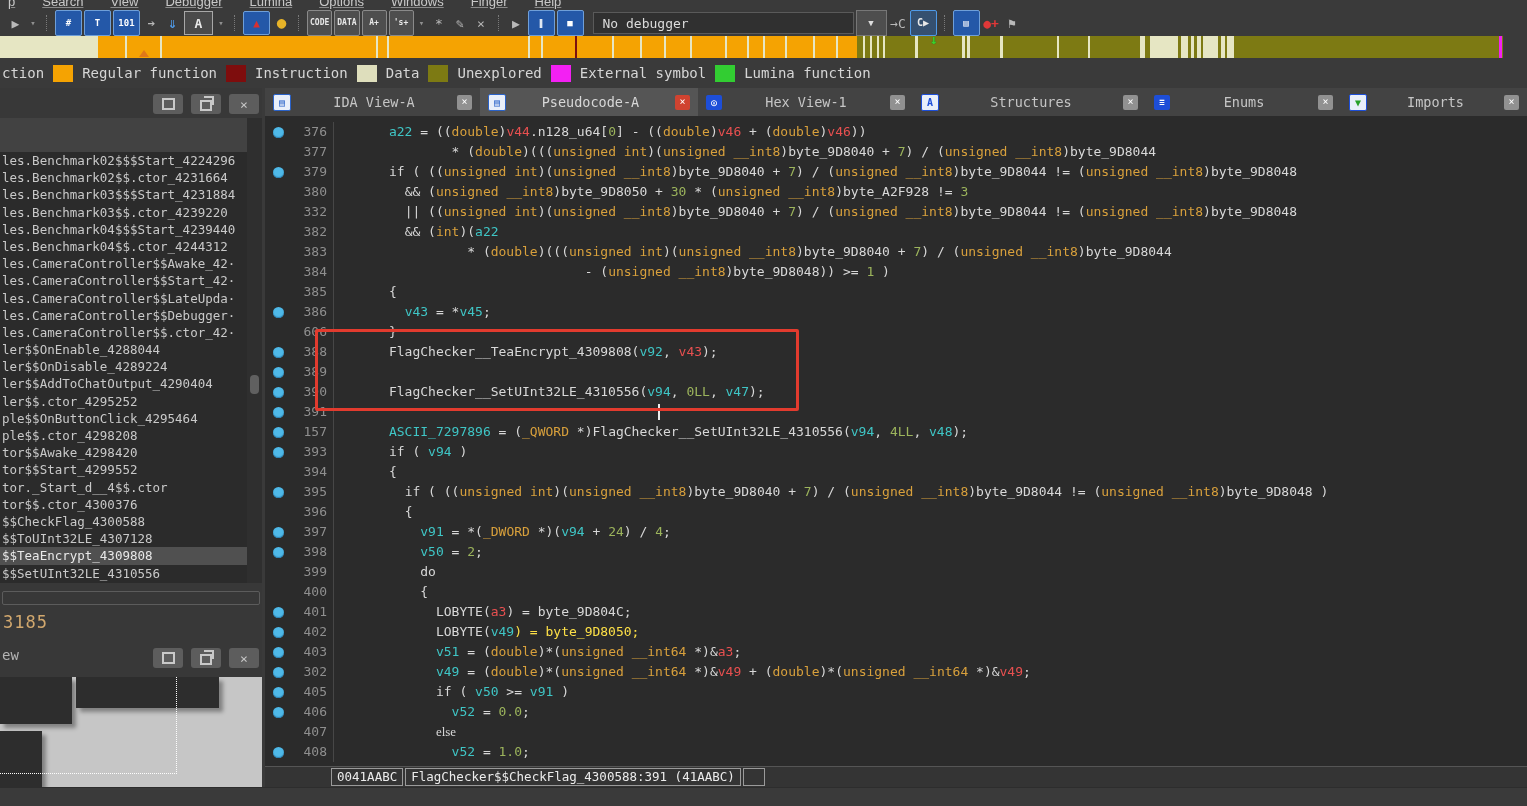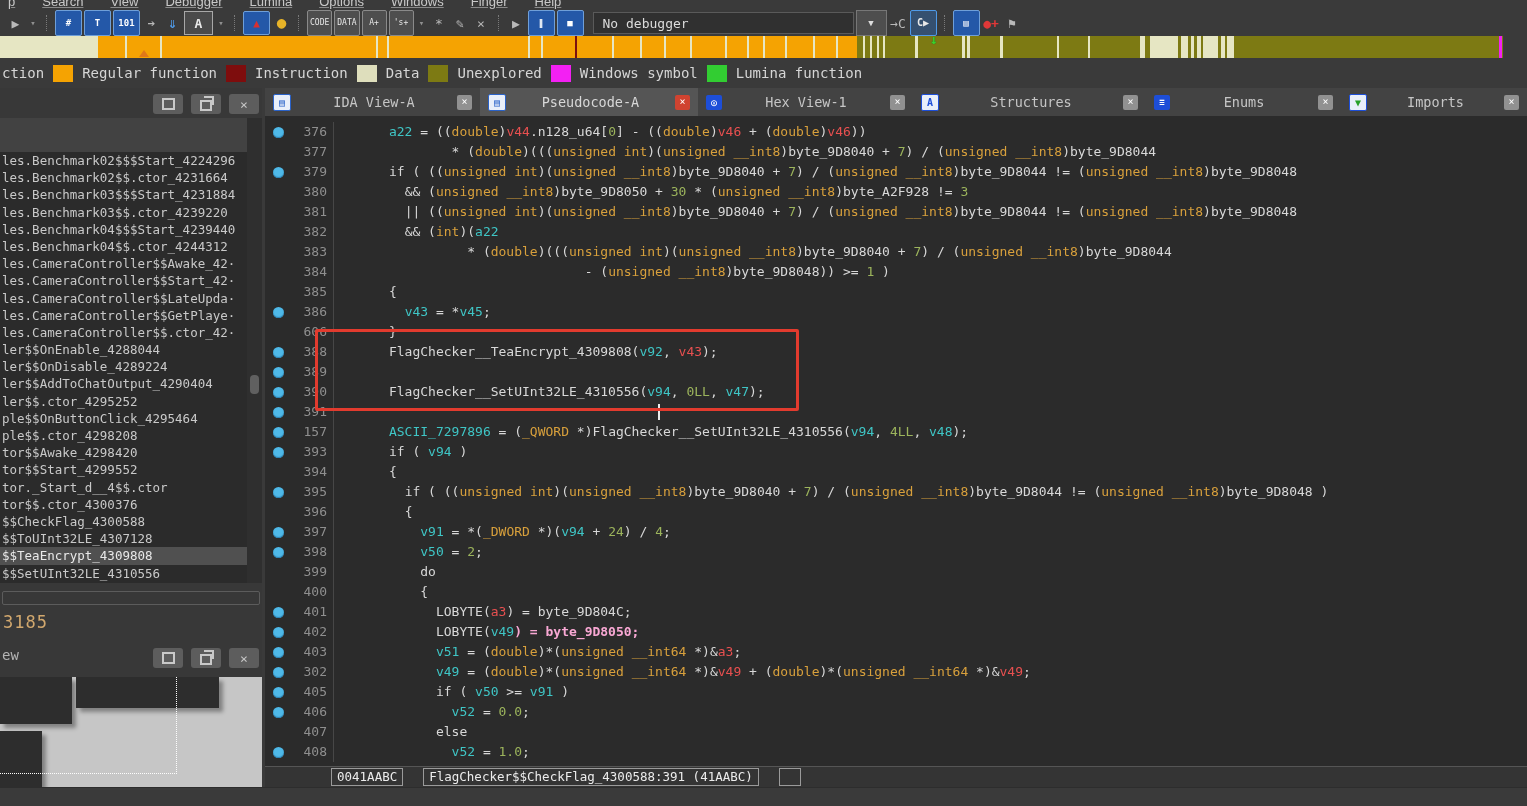--- a/index.html
+++ b/index.html
@@ -12,21 +12,21 @@
   
   .toolbar{position:absolute;top:11px;left:0;height:24px;display:flex;align-items:center;padding-left:5px}
   .ticon{height:20px;min-width:19px;margin:0 1px;display:flex;align-items:center;justify-content:center;
          color:#b9b9b9;font-size:13px;line-height:1}
   .s-caret{color:#8f8f8f;font-size:9px;min-width:12px}
   .s-blue{color:#4f9ae8;font-weight:bold;font-size:15px}
   .s-bluebox{background:#2458a8;color:#fff;border-radius:2px;font-size:9px;font-weight:bold;padding:2px 3px;border:1px solid #6f9fd8}
   .s-box{border:1px solid #a8a8a8;color:#e8e8e8;font-weight:bold;padding:1px 4px;background:#4a4a4a}
   .s-warnbox{background:#2458a8;color:#d83030;border:1px solid #6f9fd8;border-radius:2px;font-size:11px;padding:1px 3px}
   .s-yellow{color:#e8b428;font-size:16px}
-  .s-tag{background:#4e4e4e;border:1px solid #8a8a8a;color:#e8e8e8;border-radius:2px;font-size:8px;font-weight:normal;padding:2px 2px}
+  .s-tag{background:#4e4e4e;border:1px solid #8a8a8a;color:#e8e8e8;border-radius:2px;font-size:8px;font-weight:bold;padding:2px 2px}
   .s-activebox{border:1px solid #4f9ae8;background:#355070;color:#e8e8e8;font-size:10px;font-weight:bold;padding:2px 3px;border-radius:2px}
   .s-dbtn{background:#4e4e4e;border:1px solid #777;color:#ddd;font-size:9px;padding:2px 5px;margin-left:2px}
   .s-redplus{color:#e03838;font-weight:bold}
   .tsep{width:1px;height:16px;border-left:1px dotted #7a7a7a;margin:0 6px}
   .combo{width:250px;height:20px;background:#303030;border:1px solid #5a5a5a;color:#dcdcdc;
          font-size:13px;display:flex;align-items:center;padding-left:9px;margin:0 0 0 8px}
   
   .navband{position:absolute;top:36px;left:0;width:1527px;height:22px;background:#3a3a3a}
   .stripe{position:absolute;top:0;height:22px}
   .marker-tri{position:absolute;left:139px;top:14px;width:0;height:0;
@@ -80,21 +80,21 @@
   .bpcol{width:26px;flex:none;display:flex;align-items:center;justify-content:center}
   .bpdot{width:11px;height:11px;border-radius:50%;background:#4fb9e8;box-shadow:inset 0 -1px 1px #2a7fb0}
   .lnum{width:36px;flex:none;text-align:right;padding-right:6px;color:#8f8f8f;font-size:13px;
         line-height:20px;border-right:1px solid #474747}
   .ctext{white-space:pre;font-size:13px;line-height:20px;padding-left:8px}
   .redrect{position:absolute;left:50px;top:213px;width:478px;height:76px;border:3px solid #e23b2e;border-radius:2px;pointer-events:none;z-index:5}
   .caret-bar{position:absolute;left:393px;top:2px;width:2px;height:16px;background:#ececec}
   .statusrow{position:absolute;left:0;top:678px;width:1262px;height:21px;border-top:1px solid #555;
              display:flex;align-items:center;padding-left:66px;background:#343434;box-sizing:border-box}
   .sbox{border:1px solid #9a9a9a;color:#ececec;font-size:12.5px;padding:0 5px;height:16px;line-height:16px;white-space:pre}
-  .sbox+.sbox{margin-left:20px}
+  .sbox+.sbox{margin-left:2px}
   .sbox.empty{width:10px}
   .bottomstrip{position:absolute;left:0;top:787px;width:1527px;height:19px;background:#3a3a3a;border-top:1px solid #2d2d2d}
 </style>
 </head>
 <body>
 
 <div class="app">
 
   <div class="menubar">
       <span class="menu-item">p</span>
@@ -159,21 +159,21 @@
       <span>ction</span>
       <span class="swatch" style="background: rgb(245, 163, 2);"></span>
       <span>Regular function</span>
       <span class="swatch" style="background: rgb(126, 13, 13);"></span>
       <span>Instruction</span>
       <span class="swatch" style="background: rgb(222, 222, 188);"></span>
       <span>Data</span>
       <span class="swatch" style="background: rgb(125, 122, 19);"></span>
       <span>Unexplored</span>
       <span class="swatch" style="background: rgb(243, 32, 243);"></span>
-      <span>Windows symbol</span>
+      <span>External symbol</span>
       <span class="swatch" style="background: rgb(50, 205, 50);"></span>
       <span>Lumina function</span>
     </div>
 
   <div class="leftcol">
     <div class="win-btns" style="left:153px;top:6px">
         <span class="wbtn">
           <span class="wb-sq"></span>
         </span>
         <span class="wbtn">
@@ -185,21 +185,21 @@
     <div class="func-list">
         <div class="func-item">les.Benchmark02$$$Start_4224296</div>
         <div class="func-item">les.Benchmark02$$.ctor_4231664</div>
         <div class="func-item">les.Benchmark03$$$Start_4231884</div>
         <div class="func-item">les.Benchmark03$$.ctor_4239220</div>
         <div class="func-item">les.Benchmark04$$$Start_4239440</div>
         <div class="func-item">les.Benchmark04$$.ctor_4244312</div>
         <div class="func-item">les.CameraController$$Awake_42·</div>
         <div class="func-item">les.CameraController$$Start_42·</div>
         <div class="func-item">les.CameraController$$LateUpda·</div>
-        <div class="func-item">les.CameraController$$GetPlaye·</div>
+        <div class="func-item">les.CameraController$$Debugger·</div>
         <div class="func-item">les.CameraController$$.ctor_42·</div>
         <div class="func-item">ler$$OnEnable_4288044</div>
         <div class="func-item">ler$$OnDisable_4289224</div>
         <div class="func-item">ler$$AddToChatOutput_4290404</div>
         <div class="func-item">ler$$.ctor_4295252</div>
         <div class="func-item">ple$$OnButtonClick_4295464</div>
         <div class="func-item">ple$$.ctor_4298208</div>
         <div class="func-item">tor$$Awake_4298420</div>
         <div class="func-item">tor$$Start_4299552</div>
         <div class="func-item">tor._Start_d__4$$.ctor</div>
@@ -286,21 +286,21 @@
             <span class="lnum">379</span>
             <span class="ctext">      <span style="color: rgb(216, 216, 216);">if ( ((</span><span style="color: rgb(216, 160, 60);">unsigned</span><span style="color: rgb(216, 216, 216);"> </span><span style="color: rgb(216, 160, 60);">int</span><span style="color: rgb(216, 216, 216);">)(</span><span style="color: rgb(216, 160, 60);">unsigned</span><span style="color: rgb(216, 216, 216);"> </span><span style="color: rgb(216, 160, 60);">__int8</span><span style="color: rgb(216, 216, 216);">)byte_9D8040 + </span><span style="color: rgb(156, 180, 92);">7</span><span style="color: rgb(216, 216, 216);">) / (</span><span style="color: rgb(216, 160, 60);">unsigned</span><span style="color: rgb(216, 216, 216);"> </span><span style="color: rgb(216, 160, 60);">__int8</span><span style="color: rgb(216, 216, 216);">)byte_9D8044 != (</span><span style="color: rgb(216, 160, 60);">unsigned</span><span style="color: rgb(216, 216, 216);"> </span><span style="color: rgb(216, 160, 60);">__int8</span><span style="color: rgb(216, 216, 216);">)byte_9D8048</span></span>
           </div>
           <div class="codeline">
             <span class="bpcol"></span>
             <span class="lnum">380</span>
             <span class="ctext">        <span style="color: rgb(216, 216, 216);">&amp;&amp; (</span><span style="color: rgb(216, 160, 60);">unsigned</span><span style="color: rgb(216, 216, 216);"> </span><span style="color: rgb(216, 160, 60);">__int8</span><span style="color: rgb(216, 216, 216);">)byte_9D8050 + </span><span style="color: rgb(156, 180, 92);">30</span><span style="color: rgb(216, 216, 216);"> * (</span><span style="color: rgb(216, 160, 60);">unsigned</span><span style="color: rgb(216, 216, 216);"> </span><span style="color: rgb(216, 160, 60);">__int8</span><span style="color: rgb(216, 216, 216);">)byte_A2F928 != </span><span style="color: rgb(156, 180, 92);">3</span></span>
           </div>
           <div class="codeline">
             <span class="bpcol"></span>
-            <span class="lnum">381</span>
+            <span class="lnum">332</span>
             <span class="ctext">        <span style="color: rgb(216, 216, 216);">|| ((</span><span style="color: rgb(216, 160, 60);">unsigned</span><span style="color: rgb(216, 216, 216);"> </span><span style="color: rgb(216, 160, 60);">int</span><span style="color: rgb(216, 216, 216);">)(</span><span style="color: rgb(216, 160, 60);">unsigned</span><span style="color: rgb(216, 216, 216);"> </span><span style="color: rgb(216, 160, 60);">__int8</span><span style="color: rgb(216, 216, 216);">)byte_9D8040 + </span><span style="color: rgb(156, 180, 92);">7</span><span style="color: rgb(216, 216, 216);">) / (</span><span style="color: rgb(216, 160, 60);">unsigned</span><span style="color: rgb(216, 216, 216);"> </span><span style="color: rgb(216, 160, 60);">__int8</span><span style="color: rgb(216, 216, 216);">)byte_9D8044 != (</span><span style="color: rgb(216, 160, 60);">unsigned</span><span style="color: rgb(216, 216, 216);"> </span><span style="color: rgb(216, 160, 60);">__int8</span><span style="color: rgb(216, 216, 216);">)byte_9D8048</span></span>
           </div>
           <div class="codeline">
             <span class="bpcol"></span>
             <span class="lnum">382</span>
             <span class="ctext">        <span style="color: rgb(216, 216, 216);">&amp;&amp; (</span><span style="color: rgb(216, 160, 60);">int</span><span style="color: rgb(216, 216, 216);">)(</span><span style="color: rgb(63, 198, 198);">a22</span></span>
           </div>
           <div class="codeline">
             <span class="bpcol"></span>
             <span class="lnum">383</span>
@@ -415,21 +415,21 @@
               <span class="bpdot"></span>
             </span>
             <span class="lnum">401</span>
             <span class="ctext">            <span style="color: rgb(216, 216, 216);">LOBYTE(</span><span style="color: rgb(232, 80, 80);">a3</span><span style="color: rgb(216, 216, 216);">) = byte_9D804C;</span></span>
           </div>
           <div class="codeline">
             <span class="bpcol">
               <span class="bpdot"></span>
             </span>
             <span class="lnum">402</span>
-            <span class="ctext">            <span style="color: rgb(216, 216, 216);">LOBYTE(</span><span style="color: rgb(63, 198, 198);">v49</span><span style="color: #f9a8d4; font-weight: bold;">) = byte_9D8050;</span></span>
+            <span class="ctext">            <span style="color: rgb(216, 216, 216);">LOBYTE(</span><span style="color: rgb(63, 198, 198);">v49</span><span style="color: #fde047;">) = byte_9D8050;</span></span>
           </div>
           <div class="codeline">
             <span class="bpcol">
               <span class="bpdot"></span>
             </span>
             <span class="lnum">403</span>
             <span class="ctext">            <span style="color: rgb(63, 198, 198);">v51</span><span style="color: rgb(216, 216, 216);"> = (</span><span style="color: rgb(216, 160, 60);">double</span><span style="color: rgb(216, 216, 216);">)*(</span><span style="color: rgb(216, 160, 60);">unsigned</span><span style="color: rgb(216, 216, 216);"> </span><span style="color: rgb(216, 160, 60);">__int64</span><span style="color: rgb(216, 216, 216);"> *)&amp;</span><span style="color: rgb(232, 80, 80);">a3</span><span style="color: rgb(216, 216, 216);">;</span></span>
           </div>
           <div class="codeline">
             <span class="bpcol">
@@ -448,21 +448,21 @@
           <div class="codeline">
             <span class="bpcol">
               <span class="bpdot"></span>
             </span>
             <span class="lnum">406</span>
             <span class="ctext">              <span style="color: rgb(63, 198, 198);">v52</span><span style="color: rgb(216, 216, 216);"> = </span><span style="color: rgb(156, 180, 92);">0.0</span><span style="color: rgb(216, 216, 216);">;</span></span>
           </div>
           <div class="codeline">
             <span class="bpcol"></span>
             <span class="lnum">407</span>
-            <span class="ctext">            <span style="color: rgb(216, 216, 216);">else</span></span>
+            <span class="ctext">            <span style="color: rgb(216, 216, 216); font-family: Liberation Serif, serif;">else</span></span>
           </div>
           <div class="codeline">
             <span class="bpcol">
               <span class="bpdot"></span>
             </span>
             <span class="lnum">408</span>
             <span class="ctext">              <span style="color: rgb(63, 198, 198);">v52</span><span style="color: rgb(216, 216, 216);"> = </span><span style="color: rgb(156, 180, 92);">1.0</span><span style="color: rgb(216, 216, 216);">;</span></span>
           </div>
         </div>
       <div class="redrect"></div>

